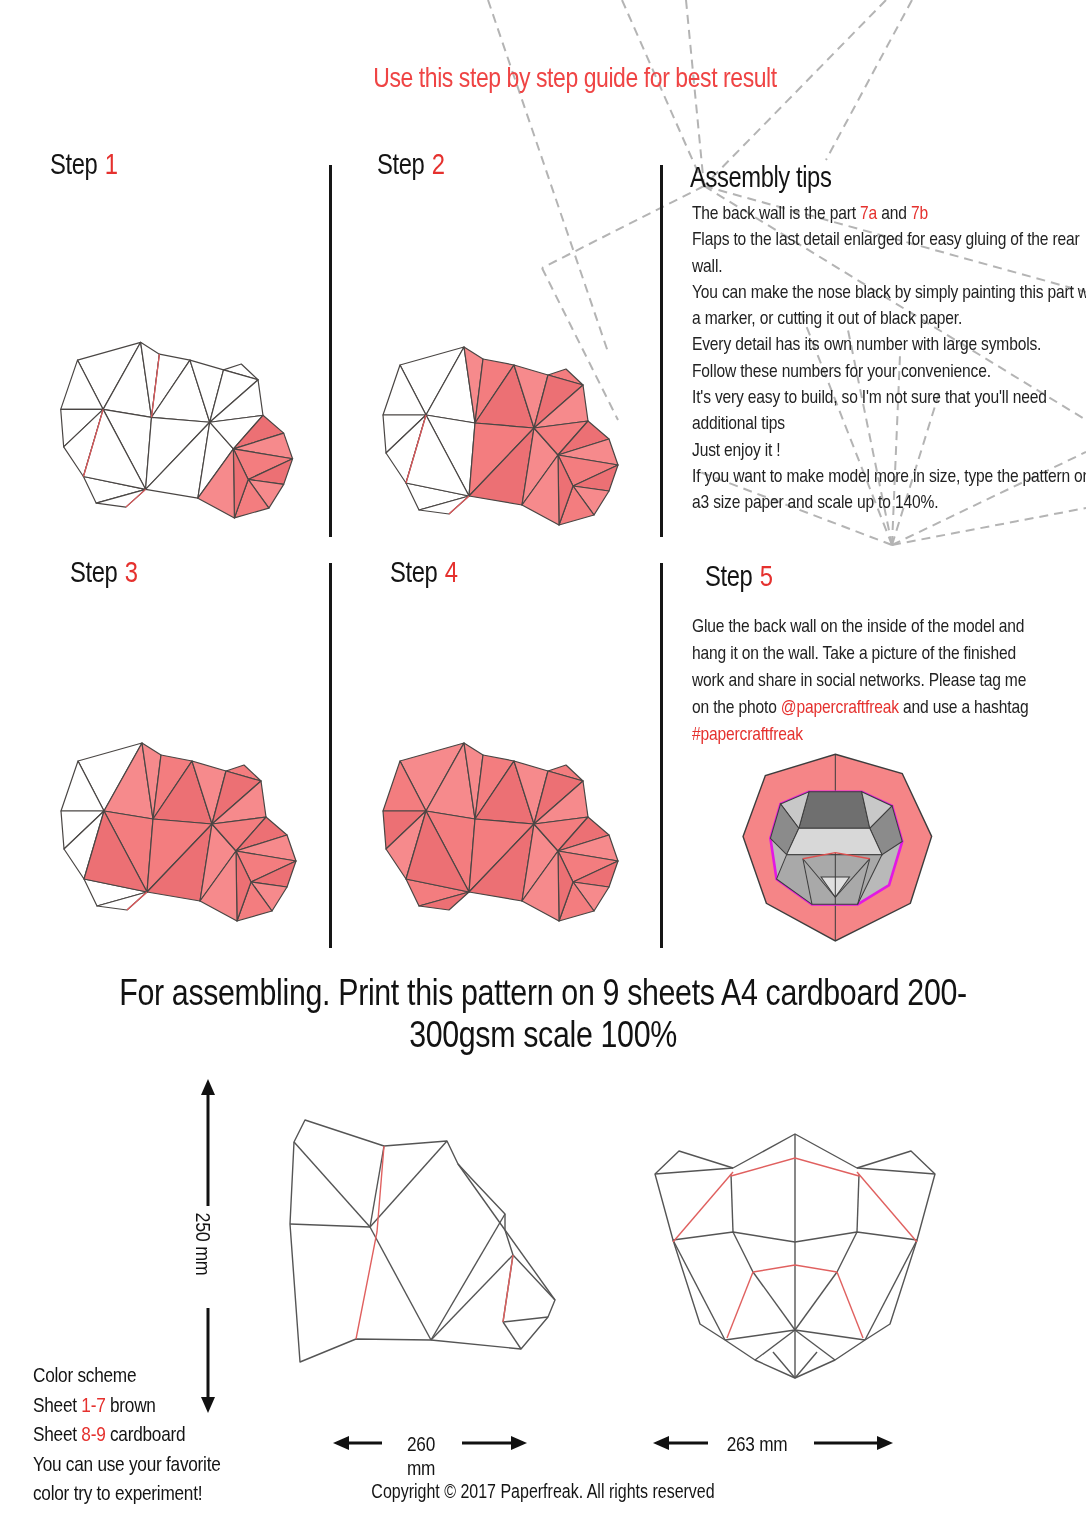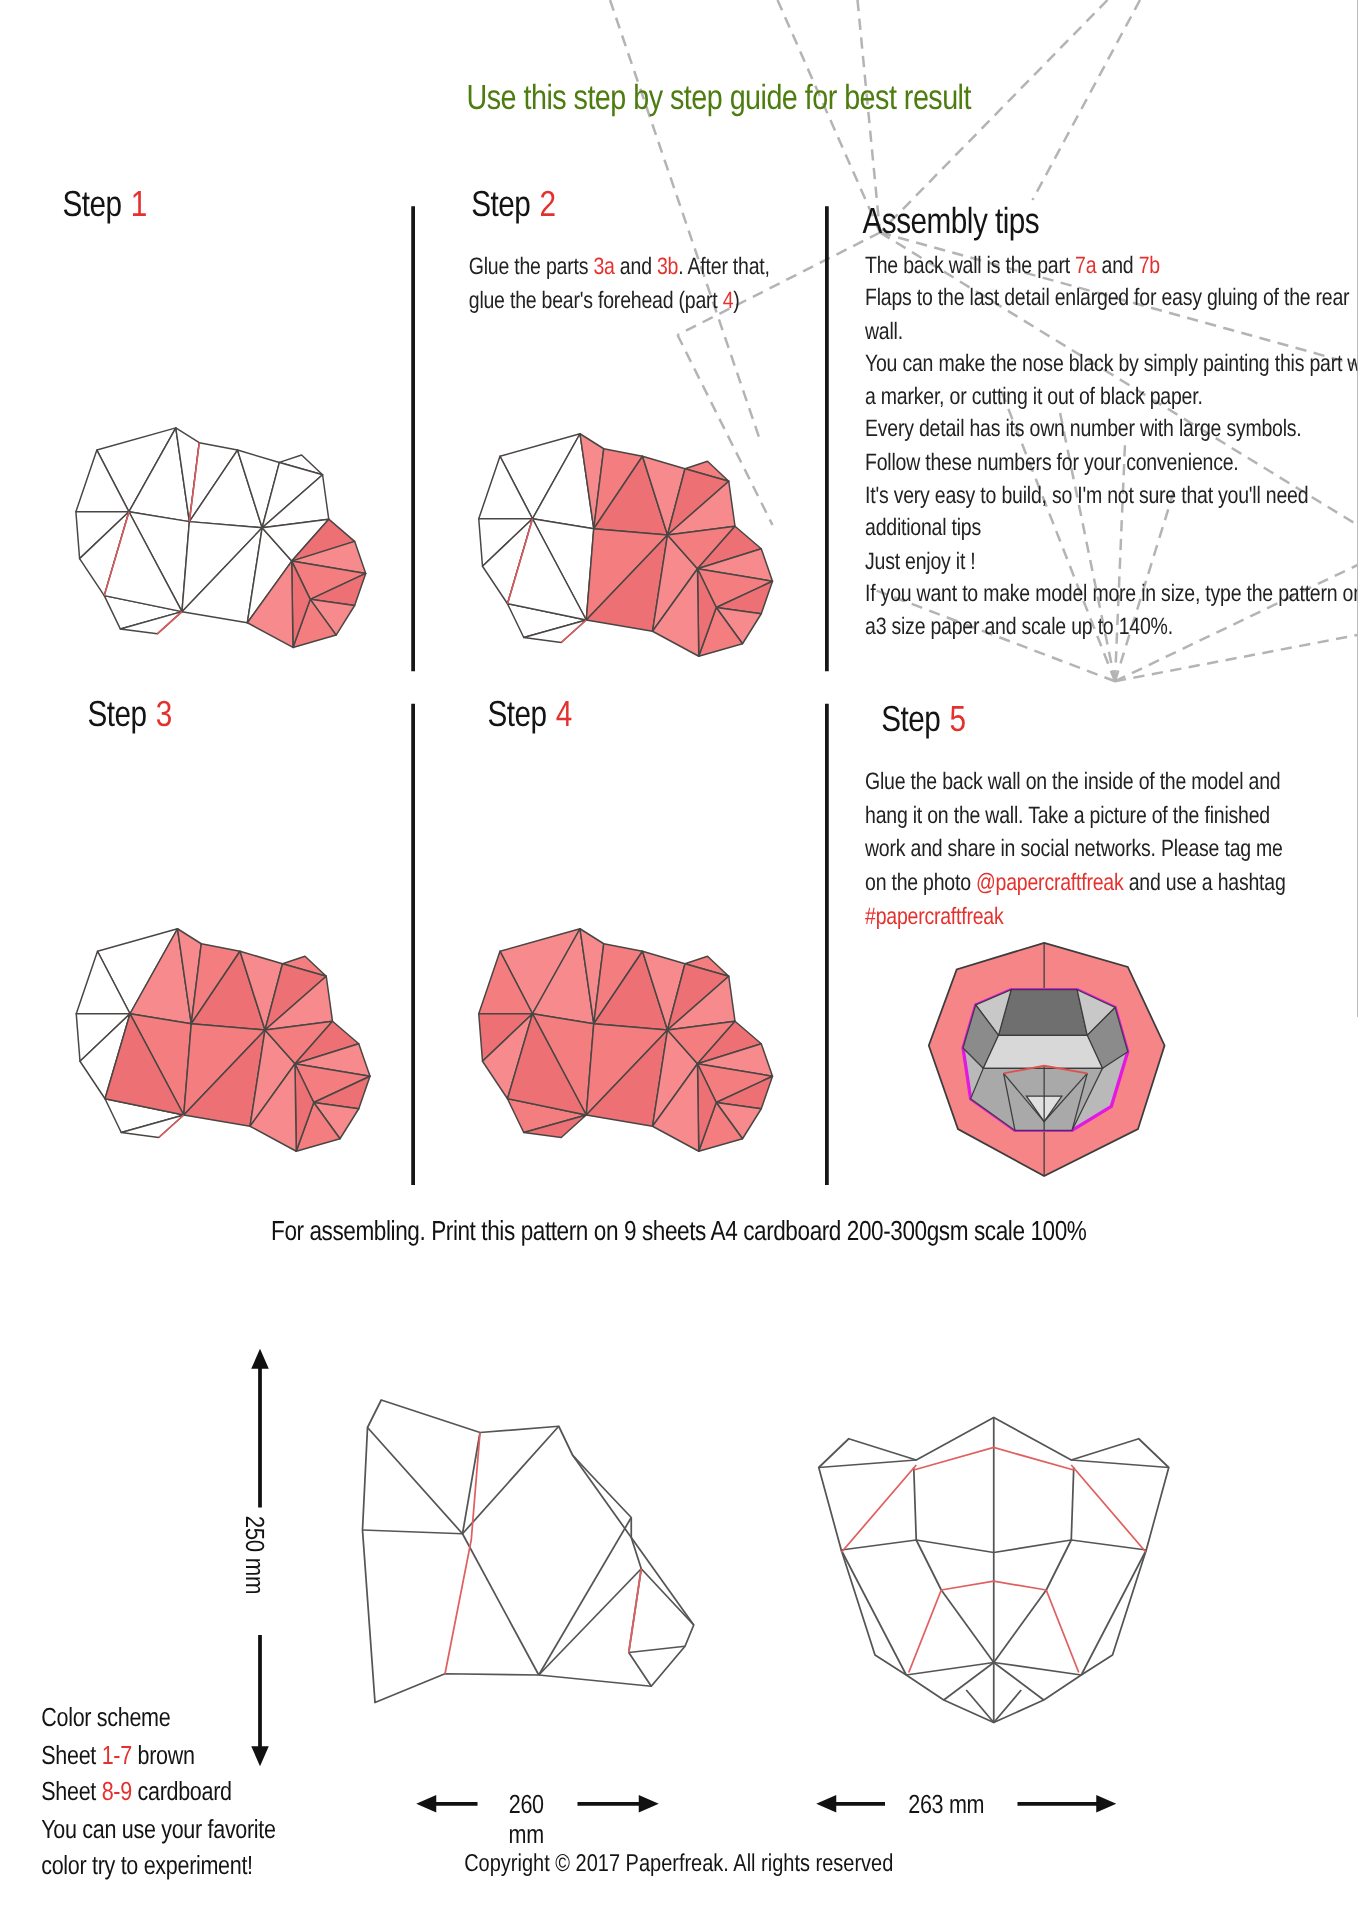--- a/index.html
+++ b/index.html
@@ -1,32 +1,32 @@
 <!DOCTYPE html>
 <html><head>
 <meta charset="utf-8">
 <style>
   html,body{margin:0;padding:0;background:#888;}
   .page{position:relative;width:1086px;height:1536px;background:#ffffff;margin:0 auto;
         font-family:"Liberation Sans",sans-serif;color:#1d1d1d;overflow:hidden;}
   .abs{position:absolute;}
   .sq{transform:scaleX(0.82);transform-origin:0 0;display:block;}
   .sqc{transform:scaleX(0.82);transform-origin:50% 0;display:block;}
-  .title{left:64px;top:62px;width:1022px;text-align:center;font-size:28px;letter-spacing:-0.5px;color:#4d7c0f;}
+  .title{left:64px;top:62px;width:1022px;text-align:center;font-size:28px;letter-spacing:-0.5px;color:#ef4444;}
   .stephead{font-size:29px;letter-spacing:-0.5px;color:#141414;white-space:nowrap;}
   .stephead .rd{margin-left:9px;}
   .rd{color:#e5312e;}
   .body-txt{font-size:19px;line-height:27px;letter-spacing:-0.2px;color:#222;}
   .tips-txt{font-size:19px;line-height:26.3px;letter-spacing:-0.2px;color:#222;}
   .preline{white-space:pre-line;}
   .vdiv{width:3px;background:#161616;}
   .dim-label{font-size:21px;letter-spacing:-0.3px;color:#141414;text-align:center;}
   .cs-line{font-size:21px;line-height:29.5px;letter-spacing:-0.3px;color:#141414;white-space:nowrap;}
   .copyright{left:0;top:1480px;width:1086px;text-align:center;font-size:19.5px;color:#141414;}
-  .printline{left:0;top:972px;width:1086px;text-align:center;font-size:22px;letter-spacing:-0.4px;color:#121212;}
+  .printline{left:0;top:972px;width:1086px;text-align:center;font-size:37px;letter-spacing:-0.4px;color:#121212;}
   svg{display:block;}
 </style>
 </head>
 <body>
 
 <div class="page">
 
   <svg class="abs" style="left:0;top:0" width="1086" height="1536" viewBox="0 0 1086 1536">
     <g stroke="#b4b4b4" stroke-width="2" stroke-dasharray="9 6" fill="none">
       <line x1="488" y1="0" x2="608" y2="352"></line>
@@ -56,23 +56,20 @@
   <div class="abs vdiv" style="left:660px;top:165px;height:372px"></div>
   <div class="abs vdiv" style="left:329px;top:563px;height:385px"></div>
   <div class="abs vdiv" style="left:660px;top:563px;height:385px"></div>
 
   <div class="abs" style="left:50px;top:148px">
     <span class="sq stephead"><span>Step</span><span class="rd">1</span></span>
   </div>
 
   <div class="abs" style="left:377px;top:148px">
     <span class="sq stephead"><span>Step</span><span class="rd">2</span></span>
-  </div>
-  <div class="abs" style="left:375px;top:200px;width:300px">
-    <p class="sq body-txt" style="margin:0;width:300px"><span>Glue the parts </span><span class="rd">3a</span><span> and </span><span class="rd">3b</span><span>. After that, glue the bear's forehead (part </span><span class="rd">4</span><span>)</span></p>
   </div>
 
   <div class="abs" style="left:690px;top:161px">
     <span class="sq stephead">Assembly tips</span>
   </div>
   <div class="abs" style="left:692px;top:200px;width:505px">
     <div class="sq tips-txt" style="width:505px">
       <div><span>The back wall is the part  </span><span class="rd">7a</span><span> and </span><span class="rd">7b</span></div>
       <div class="preline">Flaps to the last detail enlarged for easy gluing of the rear wall.
 You can make the nose black by simply painting this part with a marker, or cutting it out of black paper.

